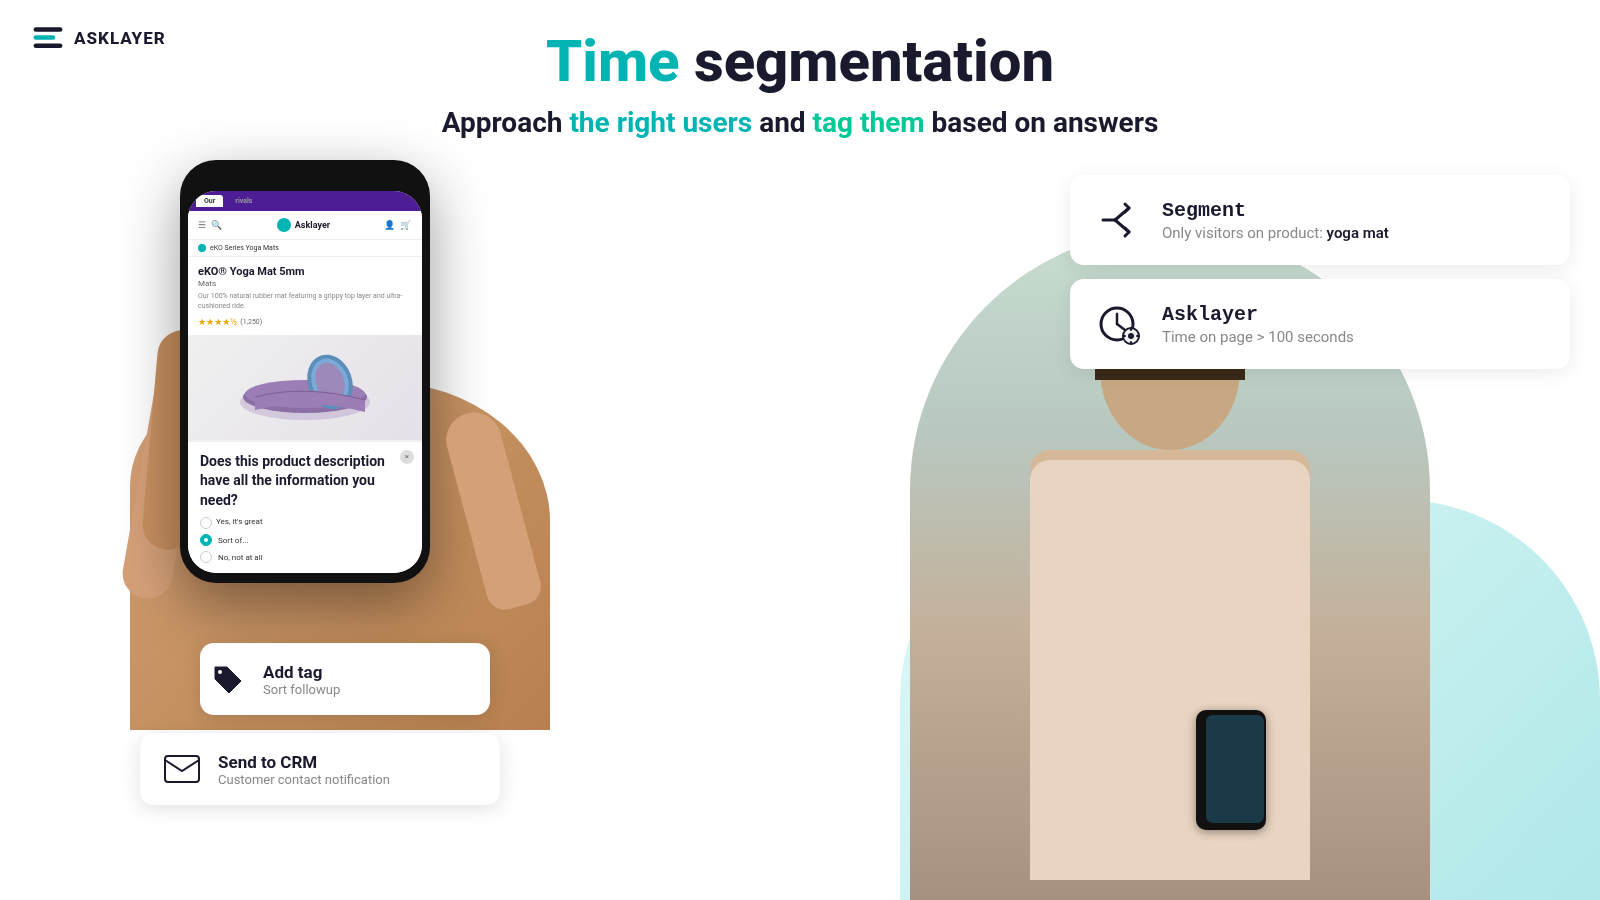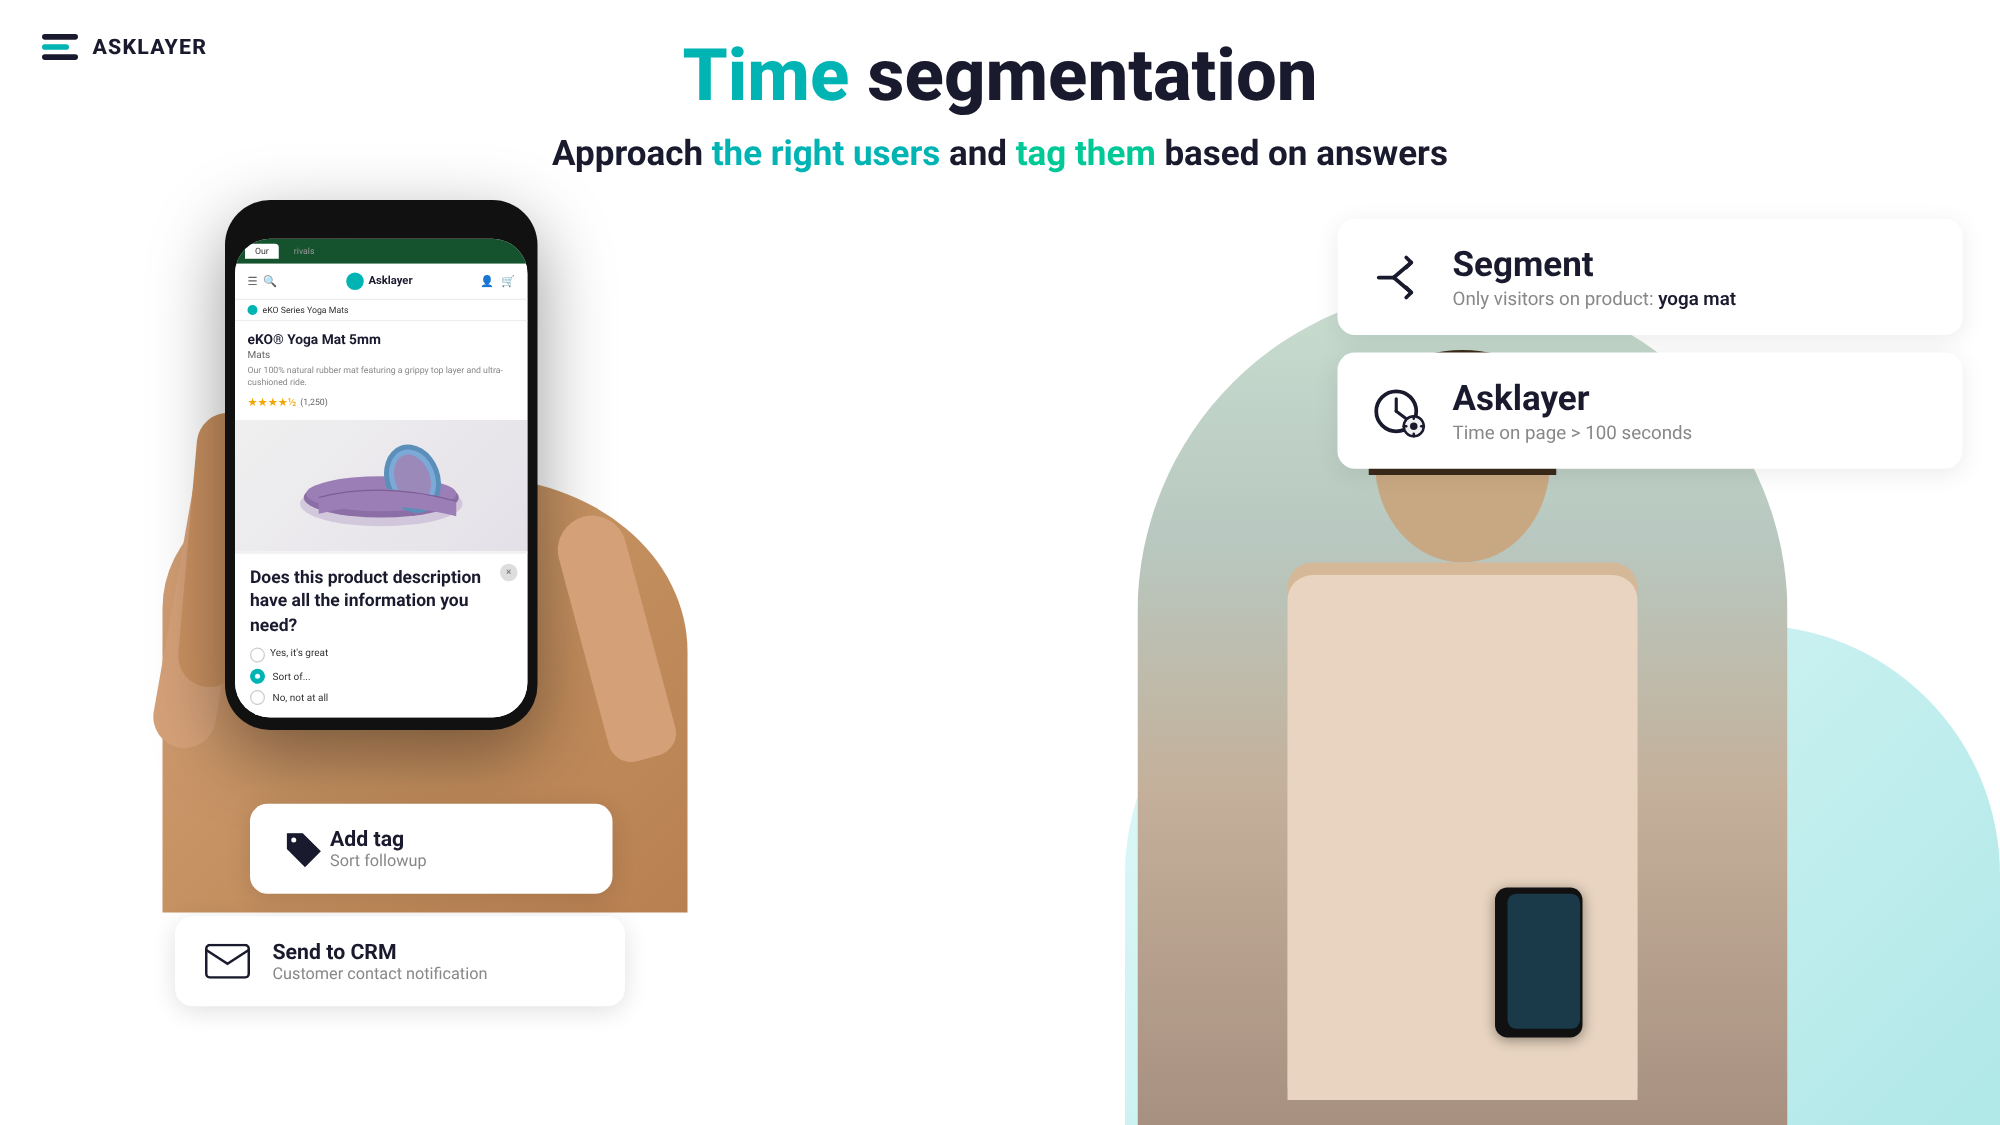--- a/index.html
+++ b/index.html
@@ -72,23 +72,24 @@
     .info-card-icon {
       width: 50px;
       height: 50px;
       flex-shrink: 0;
       display: flex;
       align-items: center;
       justify-content: center;
     }
 
     .info-card-title {
-      font-size: 28px;
+      font-size: 20px;
       font-weight: 700;
       color: #1a1a2e;
+      font-family: Liberation Mono, monospace;
     }
 
     .info-card-desc {
       font-size: 15px;
       color: #888;
       margin-top: 2px;
     }
 
     .info-card-desc .highlight {
       color: #1a1a2e;
@@ -164,21 +165,21 @@
 
   <div style="position:absolute;right:30px;bottom:120px;width:55px;height:200px;background:#d4a078;border-radius:30px 30px 20px 20px;z-index:5;transform:rotate(-15deg);"></div>
 
   <div style="position:absolute;top:10px;left:50px;width:250px;z-index:3;">
     <div style="background:#111;border-radius:36px;padding:10px 8px;box-shadow:0 20px 60px rgba(0,0,0,0.4);">
 
       <div style="width:70px;height:18px;background:#111;border-radius:0 0 10px 10px;margin:0 auto 3px;"></div>
 
       <div style="background:#f0f0f0;border-radius:28px;overflow:hidden;">
 
-        <div style="background:#14532d;padding:4px 8px;display:flex;align-items:flex-end;gap:4px;">
+        <div style="background:#4c1d95;padding:4px 8px;display:flex;align-items:flex-end;gap:4px;font-weight:bold;">
           <div style="background:#fff;border-radius:3px 3px 0 0;padding:2px 8px;font-size:7px;color:#333;">Our</div>
           <div style="padding:2px 8px;font-size:7px;color:#999;">rivals</div>
         </div>
 
         <div style="background:#fff;padding:7px 10px;display:flex;align-items:center;justify-content:space-between;border-bottom:1px solid #eee;">
           <div style="display:flex;gap:5px;font-size:9px;color:#666;">
             <span>☰</span>
             <span>🔍</span>
           </div>
           <div style="display:flex;align-items:center;gap:4px;">
@@ -248,21 +249,21 @@
       </div>
     </div>
   </div>
 
   <div style="position:absolute;top:200px;left:10px;width:50px;height:250px;background:#d4a078;border-radius:25px;z-index:2;transform:rotate(10deg);"></div>
   <div style="position:absolute;top:180px;left:20px;width:50px;height:220px;background:#c89060;border-radius:25px;z-index:2;transform:rotate(5deg);"></div>
 
 </div>
 
 <div style="position:absolute;bottom:185px;left:200px;z-index:6;">
-  <div style="background:#fff;border-radius:14px;padding:14px 20px;display:flex;align-items:center;box-shadow:0 4px 20px rgba(0,0,0,0.12);min-width:290px;">
+  <div style="background:#fff;border-radius:14px;padding:14px 5px;display:flex;align-items:center;gap:14px;box-shadow:0 4px 20px rgba(0,0,0,0.12);min-width:290px;">
     <div style="width:44px;height:44px;display:flex;align-items:center;justify-content:center;">
       <svg width="36" height="36" viewBox="0 0 36 36">
         <path d="M6 6h12l14 14-12 12L6 18V6z" fill="#1a1a2e" stroke="#1a1a2e" stroke-width="1"></path>
         <circle cx="11" cy="11" r="2" fill="#fff"></circle>
 
         <path d="M22 14l6 6-6 6" stroke="#1a1a2e" stroke-width="2" fill="none"></path>
       </svg>
     </div>
     <div>
       <div style="font-size:17px;font-weight:700;color:#1a1a2e;">Add tag</div>

